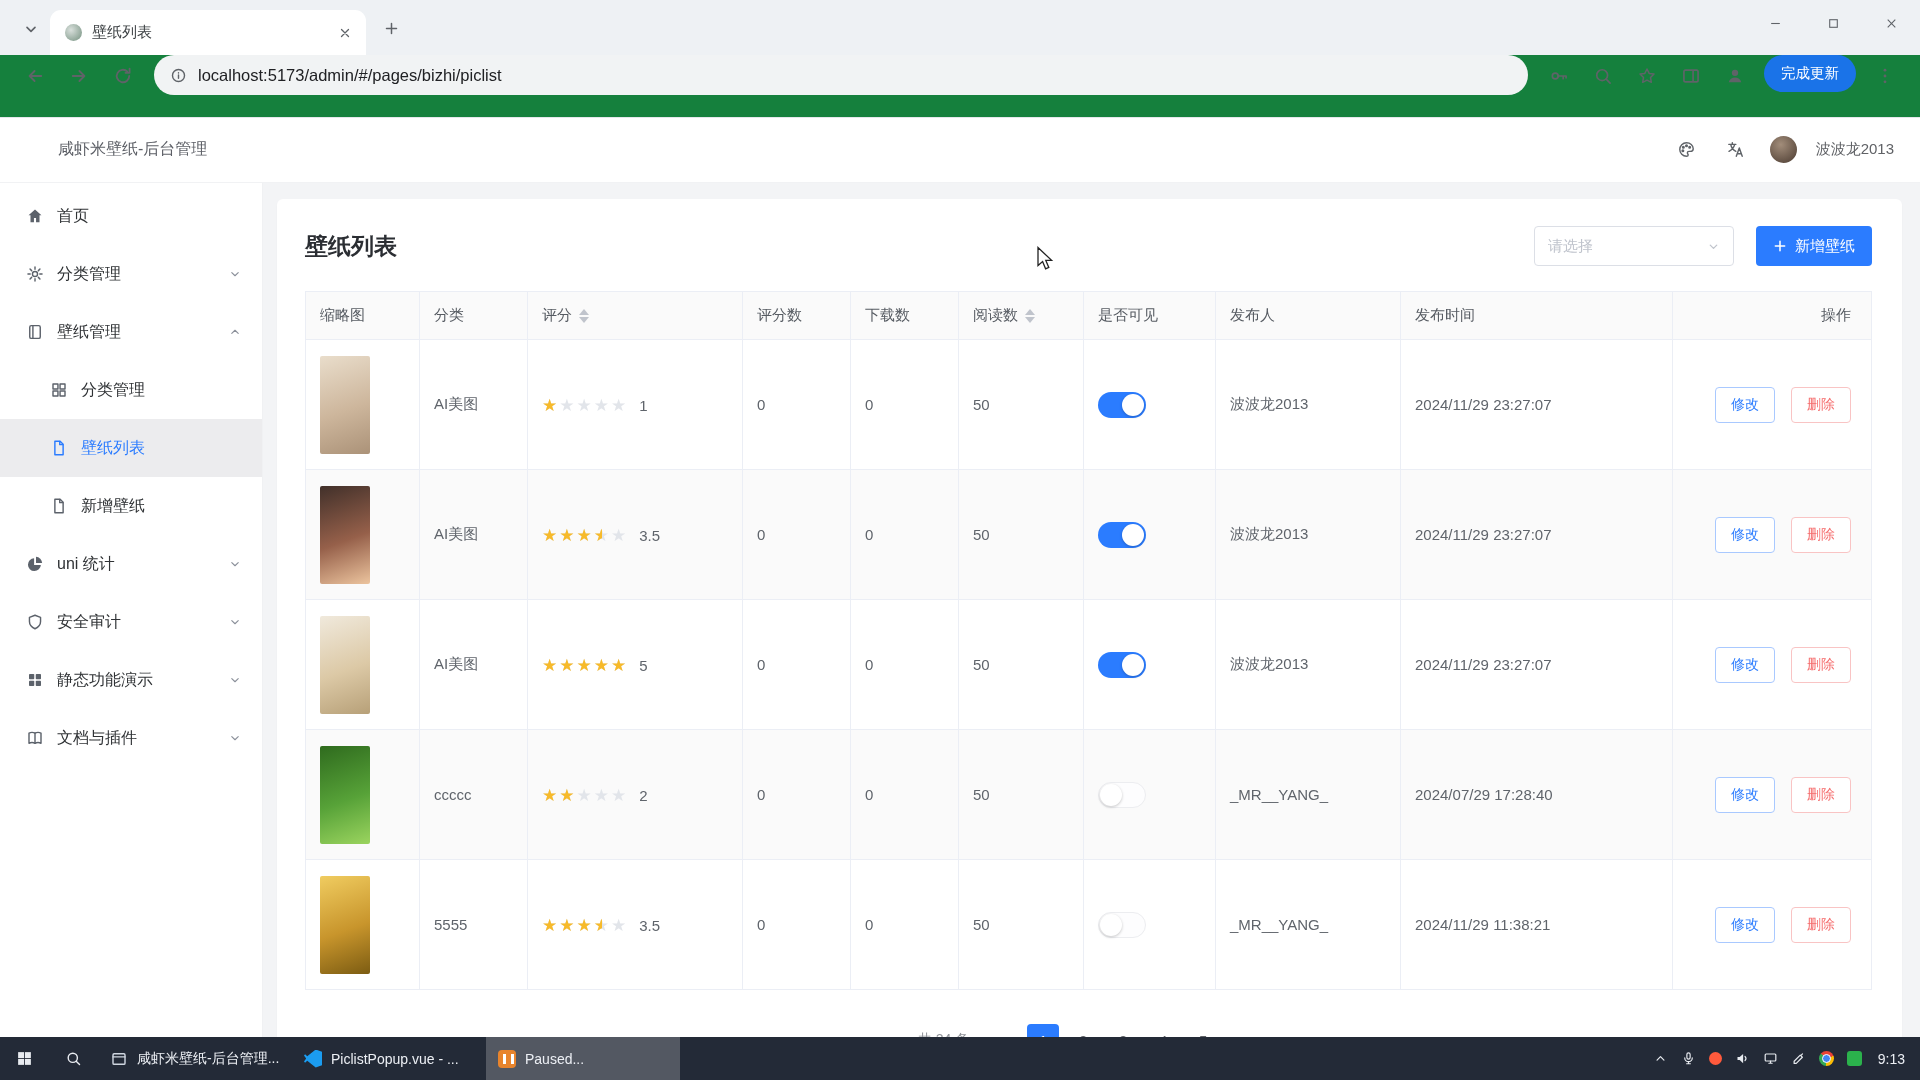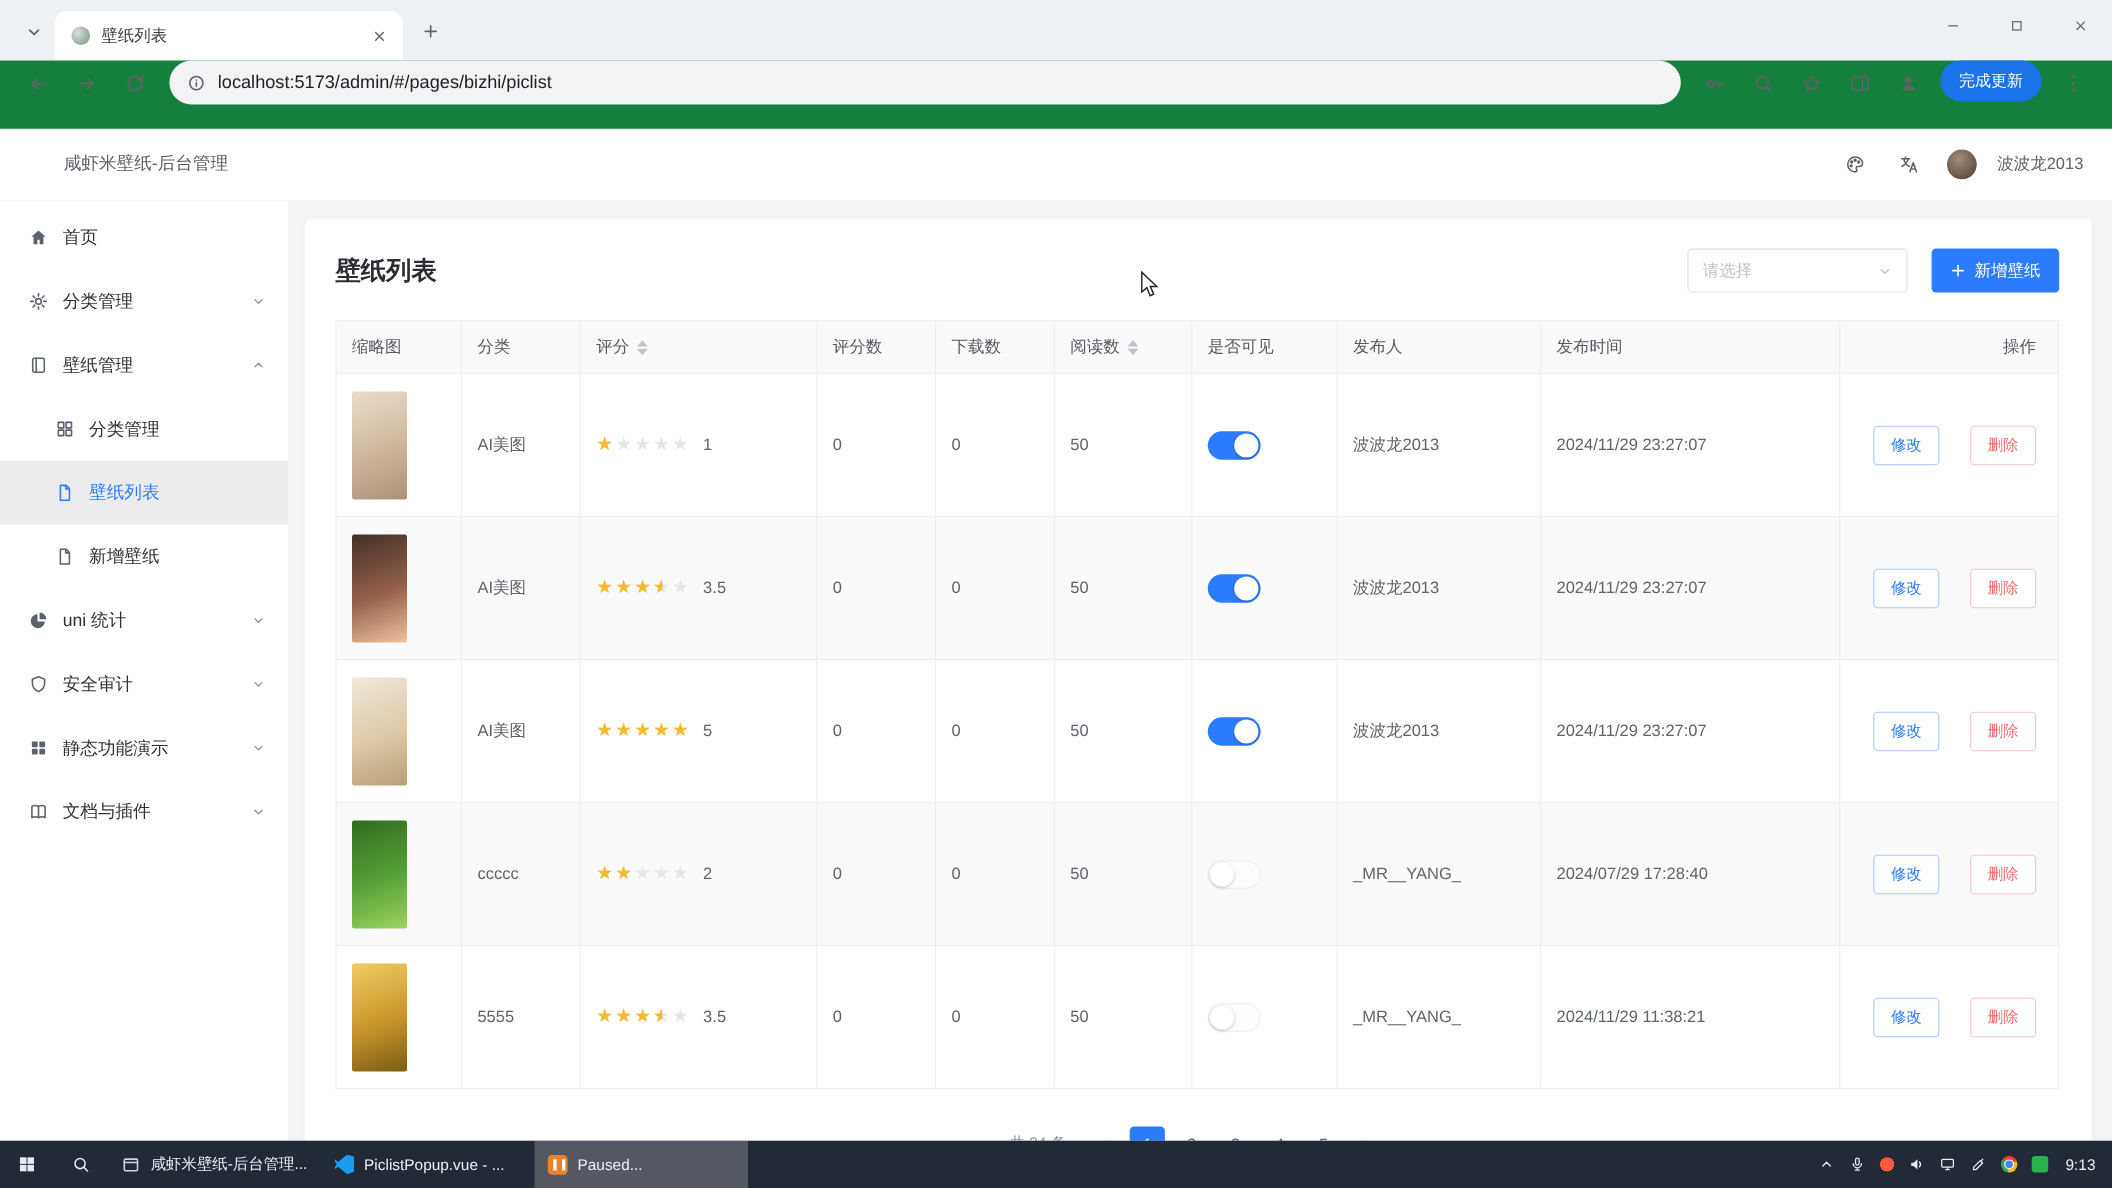--- a/index.html
+++ b/index.html
@@ -80,21 +80,21 @@
   .caret{display:inline-flex;flex-direction:column;margin-left:7px;vertical-align:middle;gap:2px;cursor:pointer}
   .cu{width:0;height:0;border-left:5px solid transparent;border-right:5px solid transparent;border-bottom:6px solid #c0c4cc}
   .cd{width:0;height:0;border-left:5px solid transparent;border-right:5px solid transparent;border-top:6px solid #c0c4cc}
   .toggle{width:48px;height:26px;border-radius:13px;position:relative;cursor:pointer}
   .toggle.on{background:#2b7cff}
   .toggle.off{background:#fdfdfe;border:1px solid #ecedf0}
   .knob{position:absolute;top:2px;width:22px;height:22px;border-radius:50%;background:#fff;box-shadow:0 1px 3px rgba(0,0,0,.22)}
   .on .knob{right:2px}
   .off .knob{left:1px;top:1px}
   .btn{border-radius:4px;font-size:14px;padding:8px 15px;background:#fff;cursor:pointer}
-  .btn.edit{color:#2b7cff;border:1px solid #a9c9ff;margin-right:28px}
+  .btn.edit{color:#2b7cff;border:1px solid #a9c9ff;margin-right:16px}
   .btn.del{color:#f56c6c;border:1px solid #f9c4c4}
 
   
   .pagination{display:flex;align-items:center;justify-content:center;margin-top:34px;gap:8px;color:#8a9099}
   .pg-total{font-size:14px;color:#909399;margin-right:10px}
   .pg-btn{min-width:32px;height:32px;display:flex;align-items:center;justify-content:center;font-size:15px;color:#606266;border-radius:4px;cursor:pointer;background:transparent;border:none}
   .pg-btn.cur{background:#2b7cff;color:#fff}
   .pg-arrow{color:#b4b9c2;font-size:19px}
 
   

